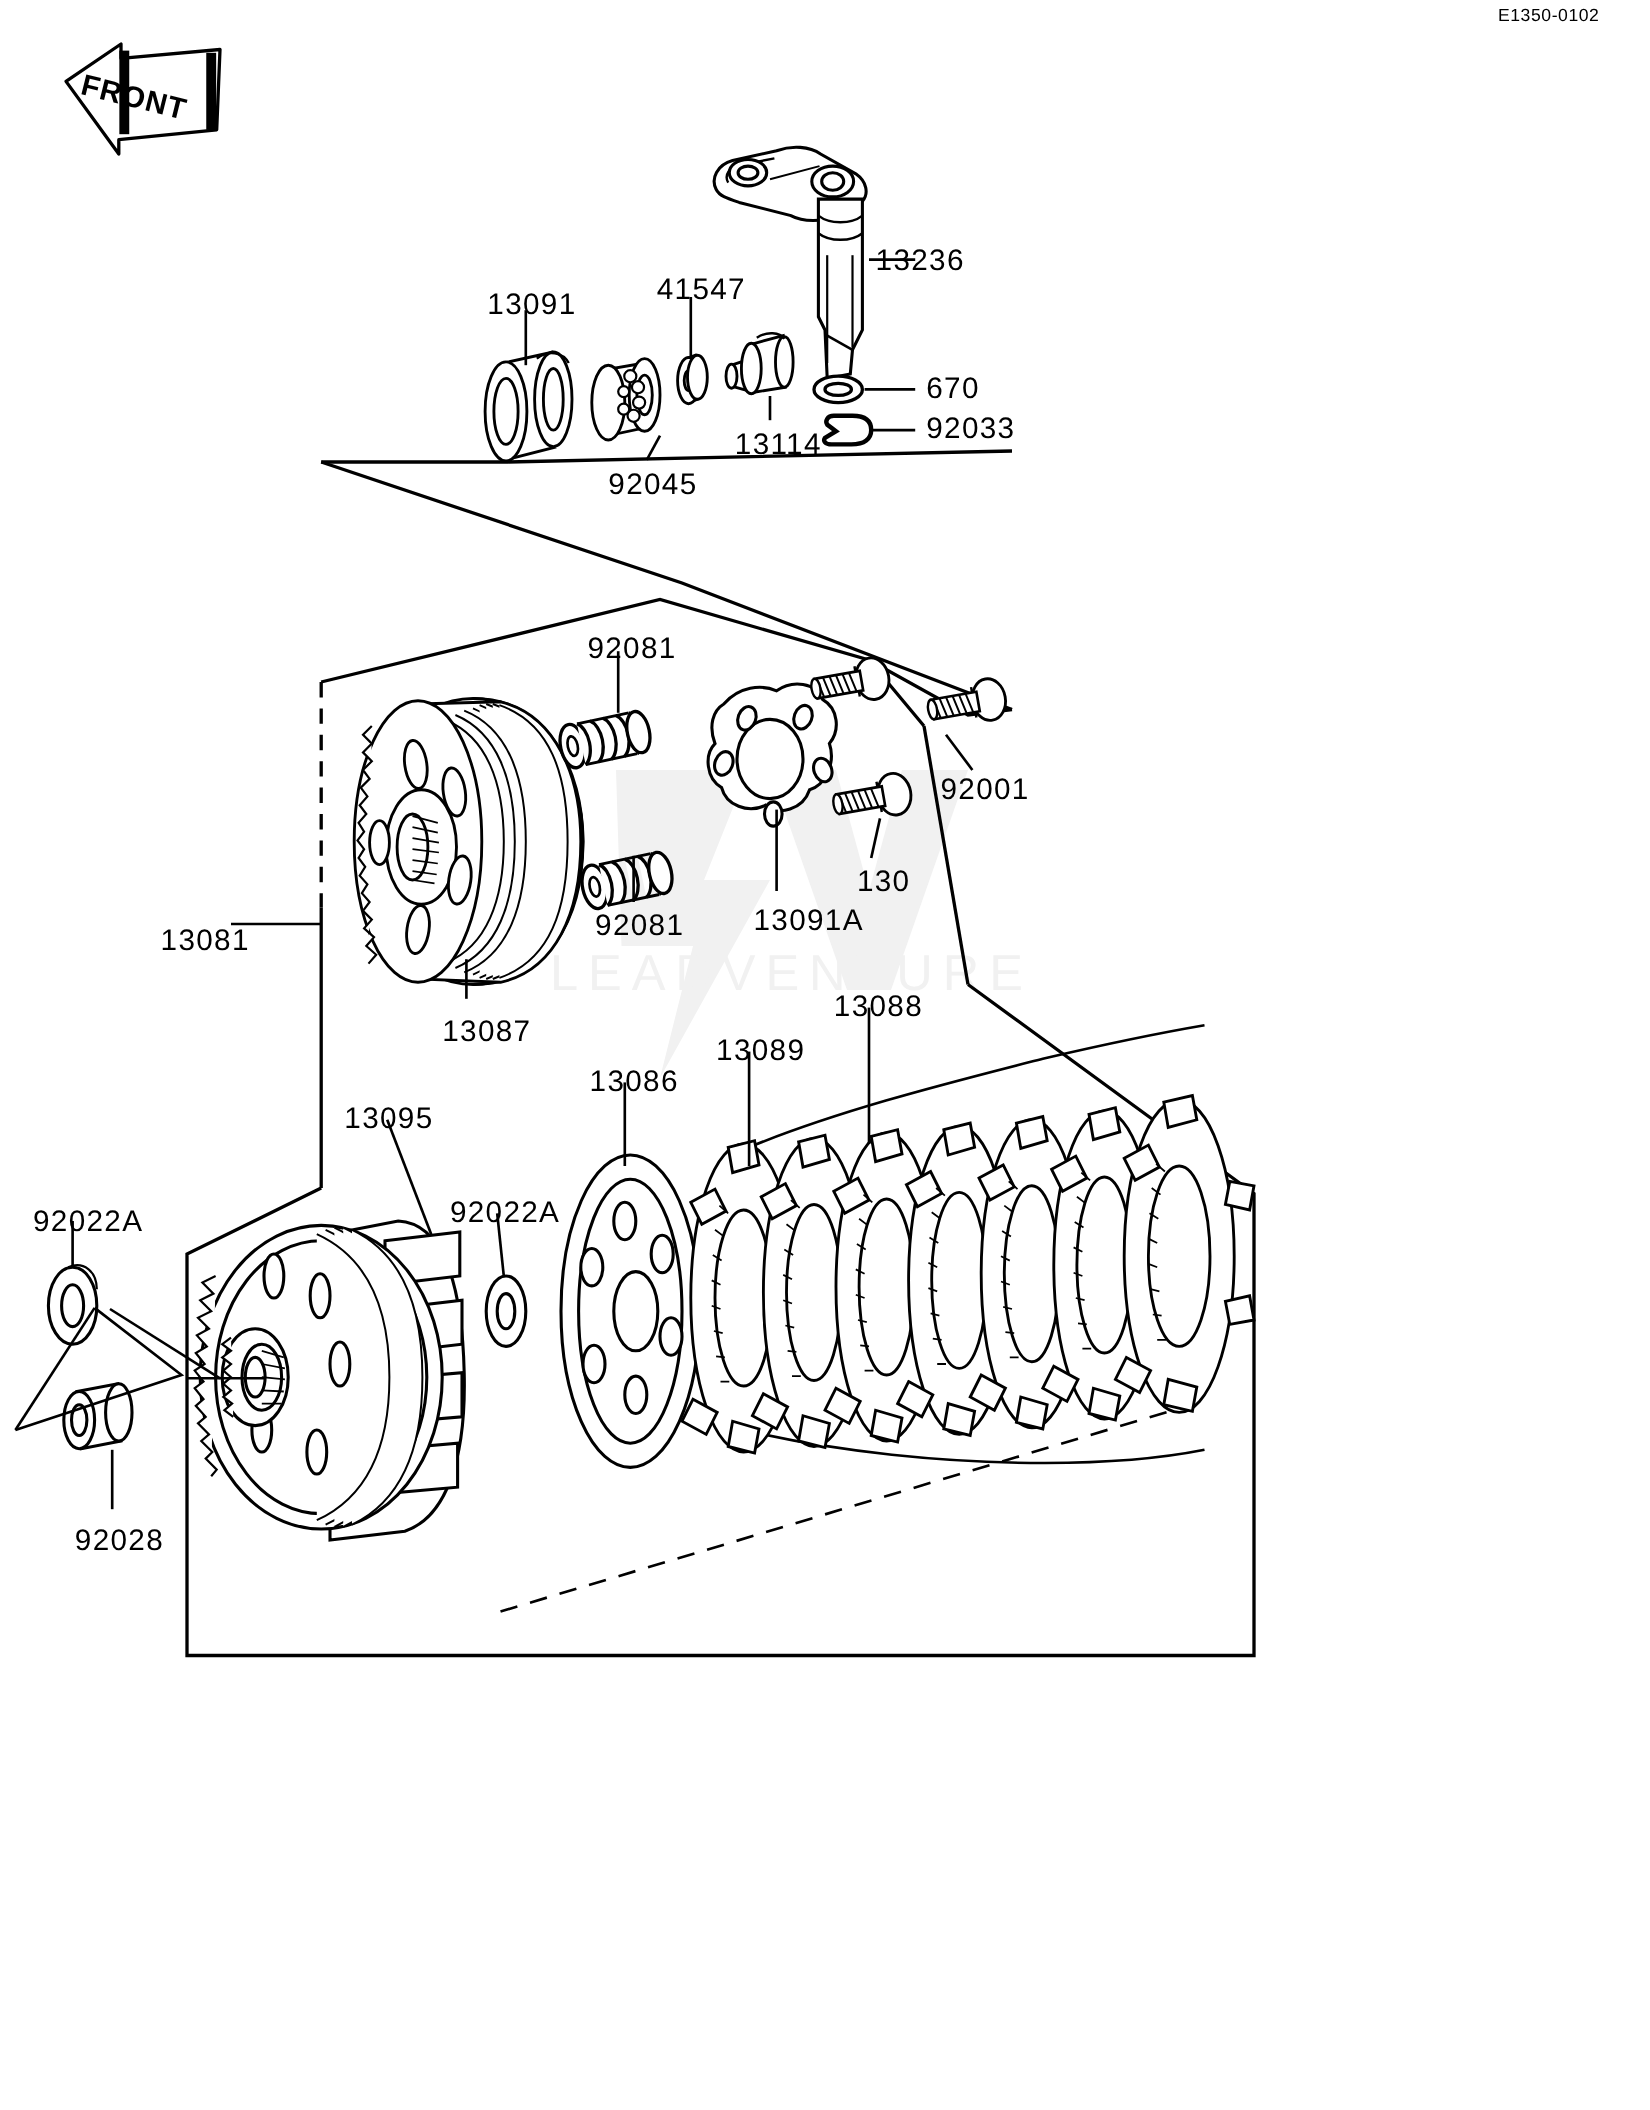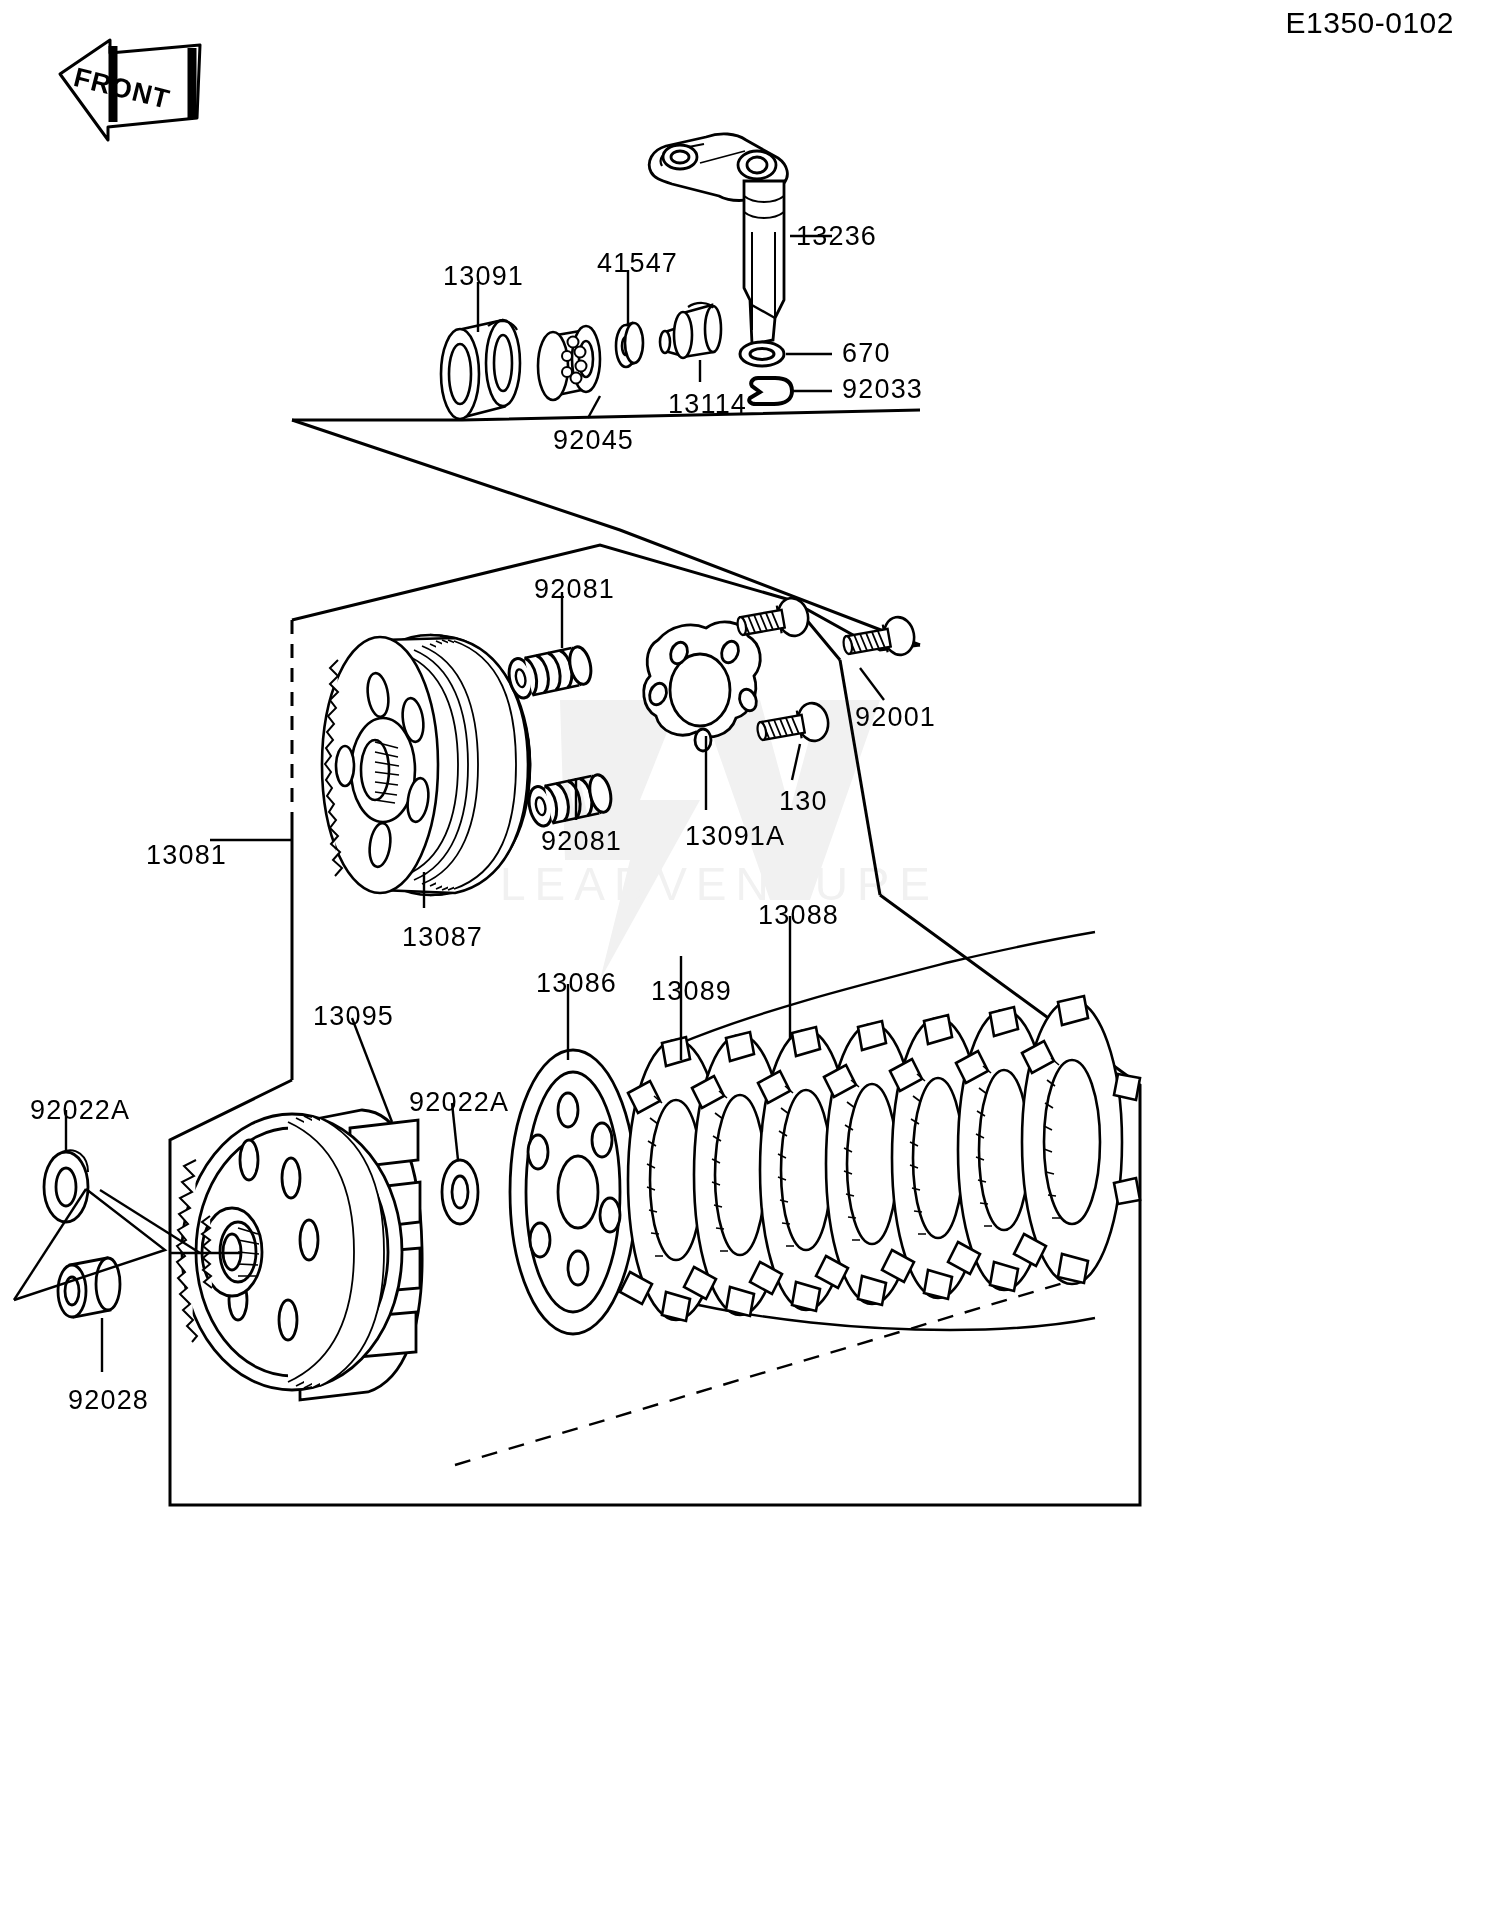--- a/index.html
+++ b/index.html
@@ -24,21 +24,21 @@
   .diagram-svg {
     position: absolute;
     left: 0; top: 0;
     width: 1500px;
     height: 1918px;
   }
   .doc-code {
     position: absolute;
     right: 46px;
     top: 6px;
-    font-size: 30px;
+    font-size: 16px;
     letter-spacing: 0.5px;
     font-family: "Liberation Sans", sans-serif;
     white-space: nowrap;
   }
   .footer-credit {
     position: absolute;
     left: 0;
     right: 0;
     bottom: 28px;
     text-align: center;
@@ -504,21 +504,21 @@
   <div class="callout" style="left:553px; top:425px;">92045</div>
   <div class="callout" style="left:668px; top:389px;">13114</div>
   <div class="callout" style="left:534px; top:574px;">92081</div>
   <div class="callout" style="left:855px; top:702px;">92001</div>
   <div class="callout" style="left:779px; top:786px;">130</div>
   <div class="callout" style="left:669px; top:821px;margin-left:16px;">13091A</div>
   <div class="callout" style="left:541px; top:826px;">92081</div>
   <div class="callout" style="left:146px; top:840px;">13081</div>
   <div class="callout" style="left:402px; top:922px;">13087</div>
   <div class="callout" style="left:758px; top:900px;">13088</div>
-  <div class="callout" style="left:651px; top:940px;margin-top:36px;">13089</div>
+  <div class="callout" style="left:651px; top:940px;">13089</div>
   <div class="callout" style="left:536px; top:968px;">13086</div>
   <div class="callout" style="left:313px; top:1001px;">13095</div>
   <div class="callout" style="left:30px;  top:1095px;">92022A</div>
   <div class="callout" style="left:409px; top:1087px;">92022A</div>
   <div class="callout" style="left:68px;  top:1385px;">92028</div>
 
 
 </div>
 
 </body></html>

